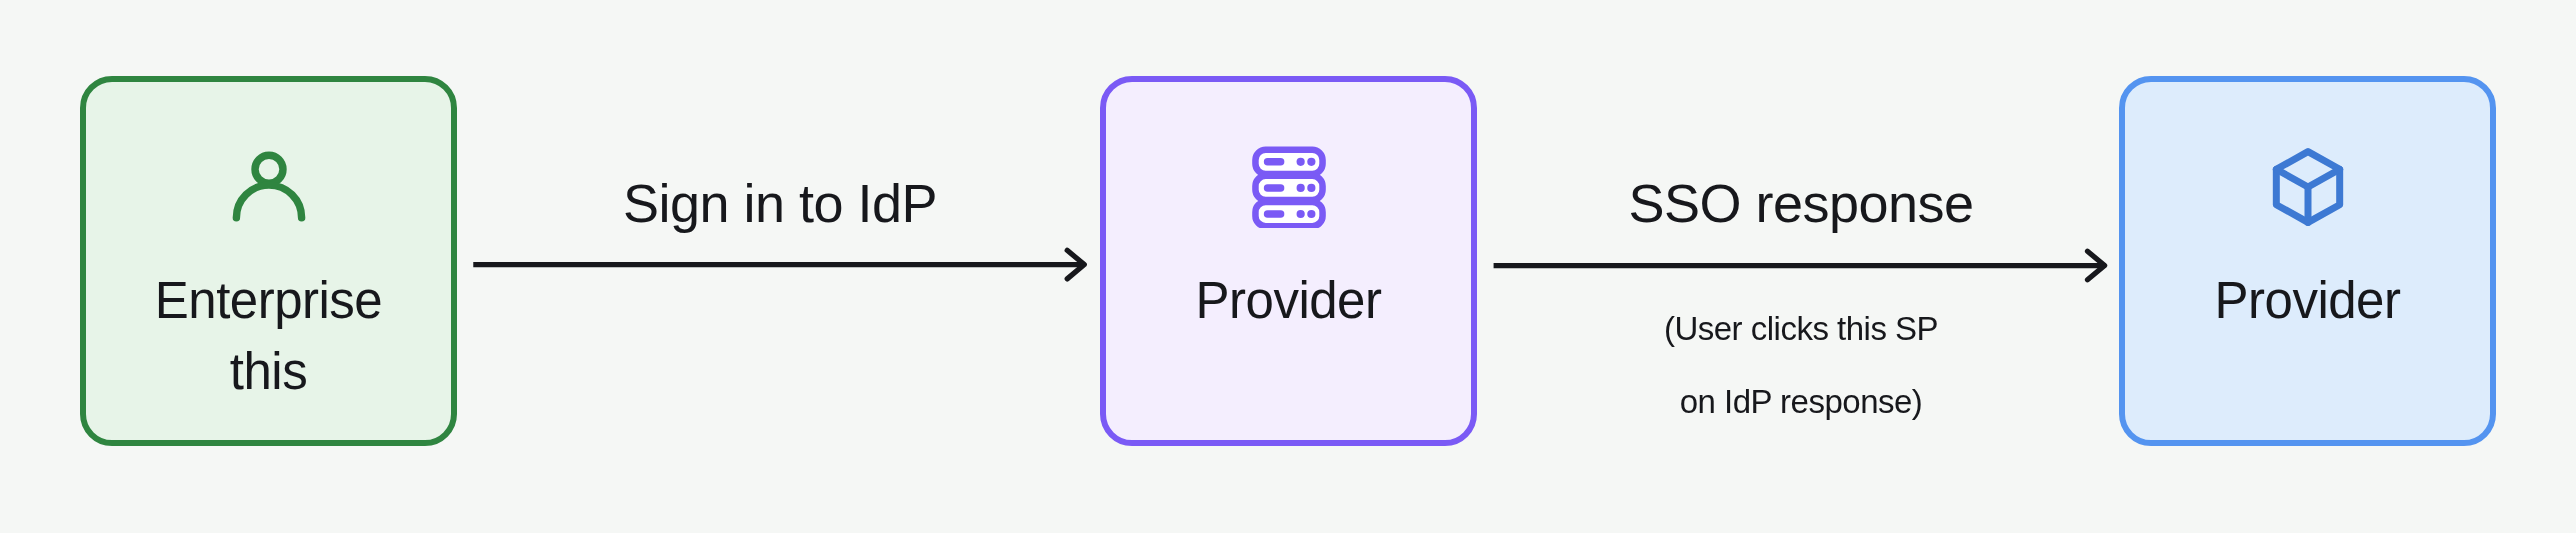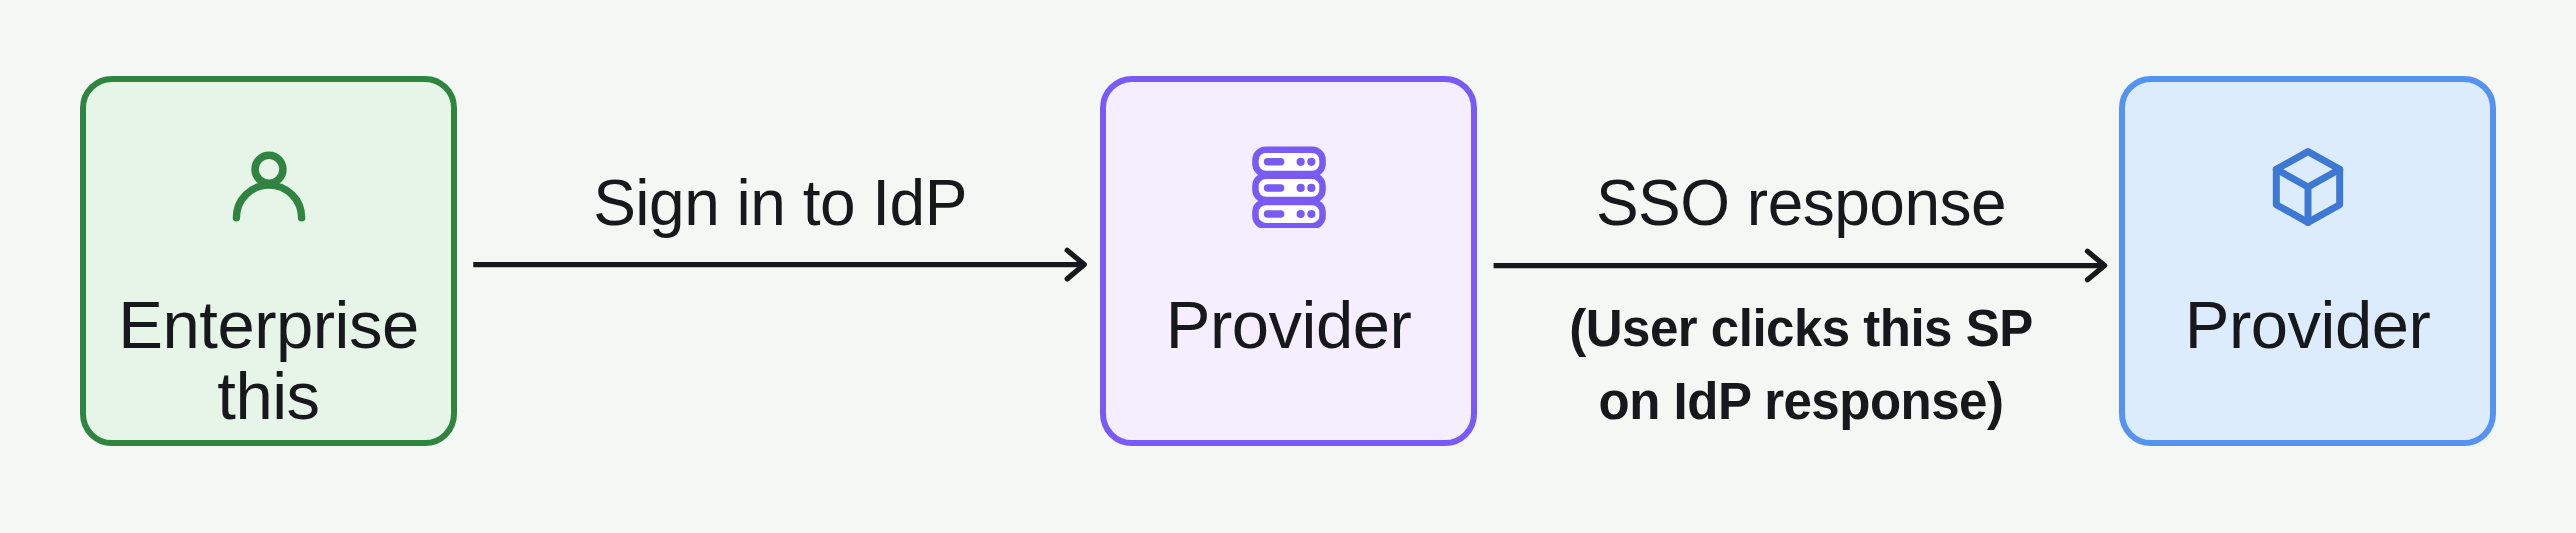--- a/index.html
+++ b/index.html
@@ -36,33 +36,33 @@
   .node-3{left:2119px;border-color:var(--color-node3-border);background:var(--color-node3-fill);}
   .node-icon{
     position:absolute;left:50%;top:64px;transform:translateX(-50%);
     width:82px;height:82px;display:block;
   }
   .node-1 .node-icon{color:var(--color-node1-icon);}
   .node-2 .node-icon{color:var(--color-node2-icon);}
   .node-3 .node-icon{color:var(--color-node3-icon);}
   .node-label{
     position:absolute;top:183px;left:0;right:0;
-    text-align:center;font-size:67px;line-height:71px;font-weight:500;
-    letter-spacing:-0.5px;color:var(--color-ink);margin-top:24px;
+    text-align:center;font-size:51px;line-height:71px;font-weight:500;
+    letter-spacing:-0.5px;color:var(--color-ink);
   }
   .edge-label{
     position:absolute;top:175px;width:614px;text-align:center;
-    font-size:64px;line-height:57px;font-weight:500;letter-spacing:-0.5px;
+    font-size:54px;line-height:57px;font-weight:500;letter-spacing:-0.5px;
     color:var(--color-ink);
   }
   .edge-label-1{left:473px;}
   .edge-label-2{left:1494px;}
   .edge-sublabel{
     position:absolute;top:292px;left:1494px;width:614px;text-align:center;
-    font-size:51px;line-height:73px;font-weight:700;letter-spacing:-0.5px;
+    font-size:33px;line-height:73px;font-weight:400;letter-spacing:-0.5px;
     color:var(--color-ink);
   }
 </style>
 </head>
 <body>
 
 <div class="canvas">
 
   <svg class="edges-layer" viewBox="0 0 2704 560" xmlns="http://www.w3.org/2000/svg">
     <g>

